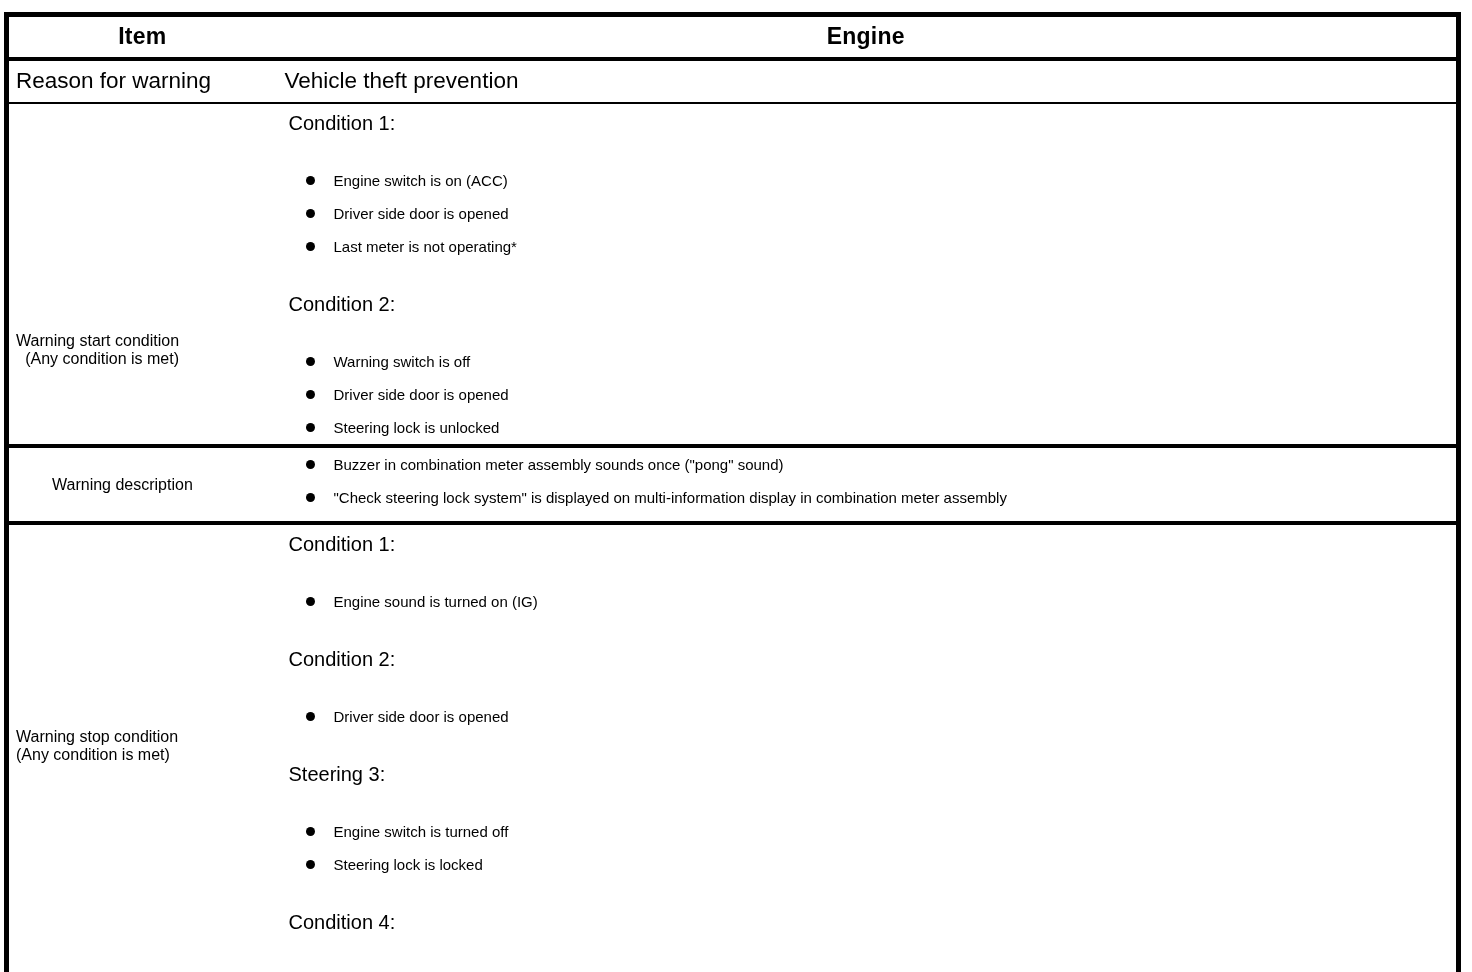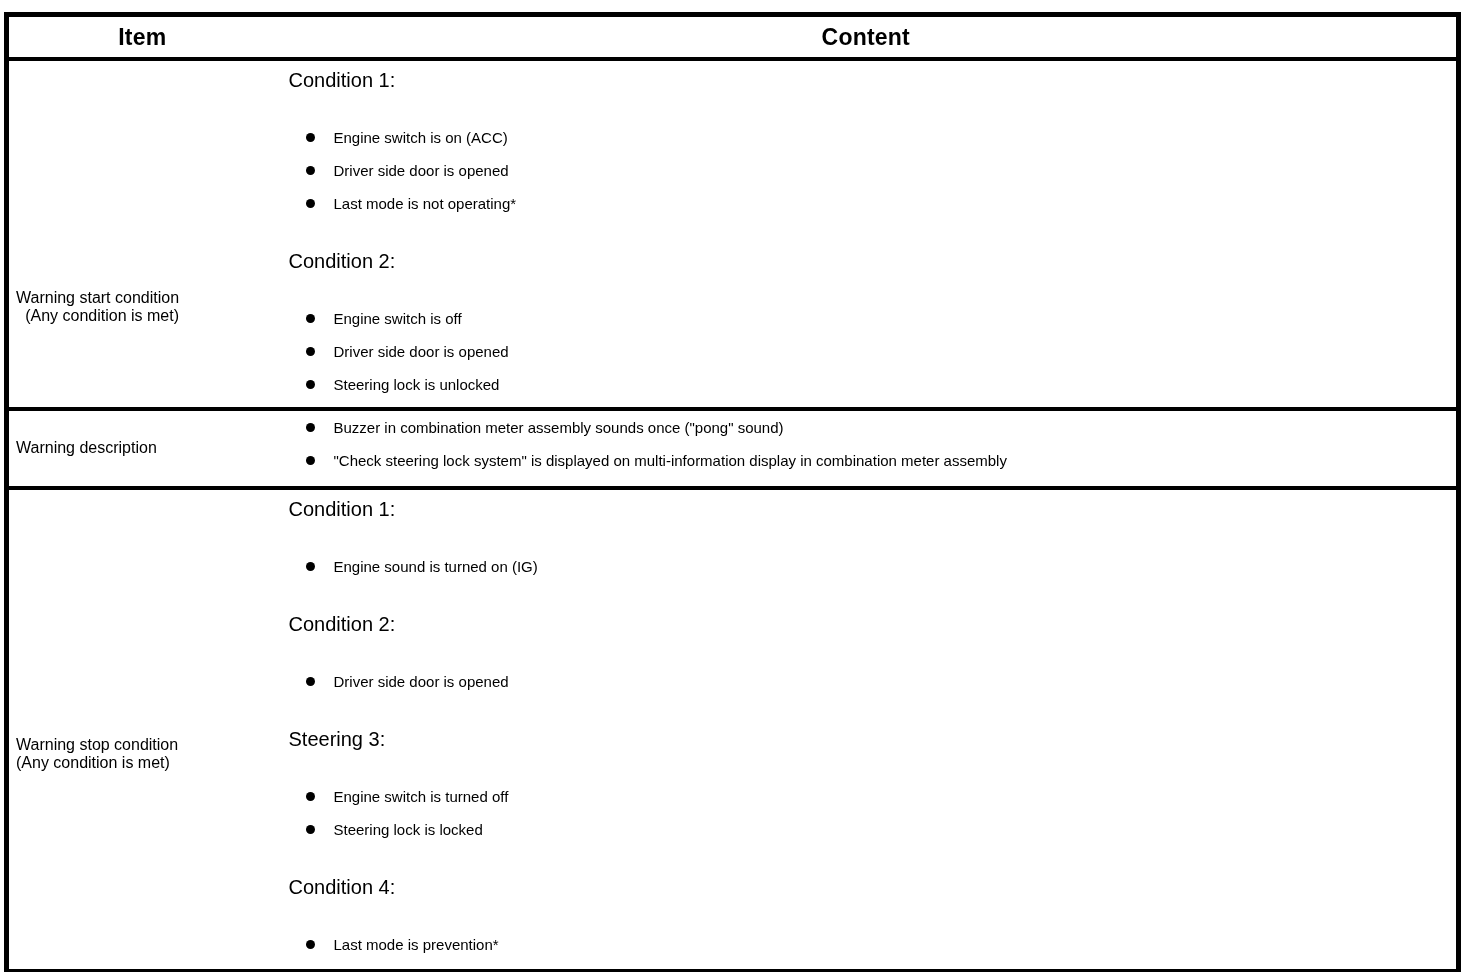--- a/index.html
+++ b/index.html
@@ -143,24 +143,32 @@
       <col class="col-item">
       <col class="col-content">
     </colgroup>
     <tbody>
 
       <tr class="hdr-row row-sep-thick">
         <td class="cell-item">
           <span>Item</span>
         </td>
         <td class="cell-content">
-          <span>Content</span>
-        </td>
-      </tr>
-
+          <span>Engine</span>
+        </td>
+      </tr>
+
+      <tr class="row-reason row-sep">
+        <td class="cell-item">
+          <div class="label">Reason for warning</div>
+        </td>
+        <td class="cell-content">
+          <div class="content">Vehicle theft prevention</div>
+        </td>
+      </tr>
 
       <tr class="row-sep-thick">
         <td class="cell-item" style="height:336px;">
           <div class="label-block" style="top:228px;text-align:right;">
             <span class="line">Warning start condition</span>
             <span class="line">(Any condition is met)</span>
           </div>
         </td>
         <td class="cell-content pad-top-10">
           <div class="content">
@@ -171,49 +179,49 @@
               <li>
                 <span class="dot"></span>
                 <span>Engine switch is on (ACC)</span>
               </li>
               <li>
                 <span class="dot"></span>
                 <span>Driver side door is opened</span>
               </li>
               <li>
                 <span class="dot"></span>
-                <span>Last mode is not operating*</span>
+                <span>Last meter is not operating*</span>
               </li>
             </ul>
 
             <div class="gap-22"></div>
             <p class="cond-head">Condition 2:</p>
             <div class="gap-22"></div>
             <ul class="bullets">
               <li>
                 <span class="dot"></span>
-                <span>Engine switch is off</span>
+                <span>Warning switch is off</span>
               </li>
               <li>
                 <span class="dot"></span>
                 <span>Driver side door is opened</span>
               </li>
               <li>
                 <span class="dot"></span>
                 <span>Steering lock is unlocked</span>
               </li>
             </ul>
 
           </div>
         </td>
       </tr>
 
       <tr class="row-sep-thick">
         <td class="cell-item" style="height:77px;">
-          <div class="label-block" style="top:28px;">
+          <div class="label-block" style="top:28px;margin-left:36px;">
             <span class="line">Warning description</span>
           </div>
         </td>
         <td class="cell-content pad-top-14">
           <div class="content">
             <ul class="bullets">
               <li>
                 <span class="dot"></span>
                 <span>Buzzer in combination meter assembly sounds once ("pong" sound)</span>
               </li>
@@ -221,21 +229,21 @@
                 <span class="dot"></span>
                 <span>"Check steering lock system" is displayed on multi-information display in combination meter assembly</span>
               </li>
             </ul>
           </div>
         </td>
       </tr>
 
       <tr>
         <td class="cell-item" style="height:452px;">
-          <div class="label-block" style="top:203px;margin-top:43px;">
+          <div class="label-block" style="top:203px;">
             <span class="line">Warning stop condition</span>
             <span class="line">(Any condition is met)</span>
           </div>
         </td>
         <td class="cell-content pad-top-8">
           <div class="content">
 
             <p class="cond-head">Condition 1:</p>
             <div class="gap-22"></div>
             <ul class="bullets">

